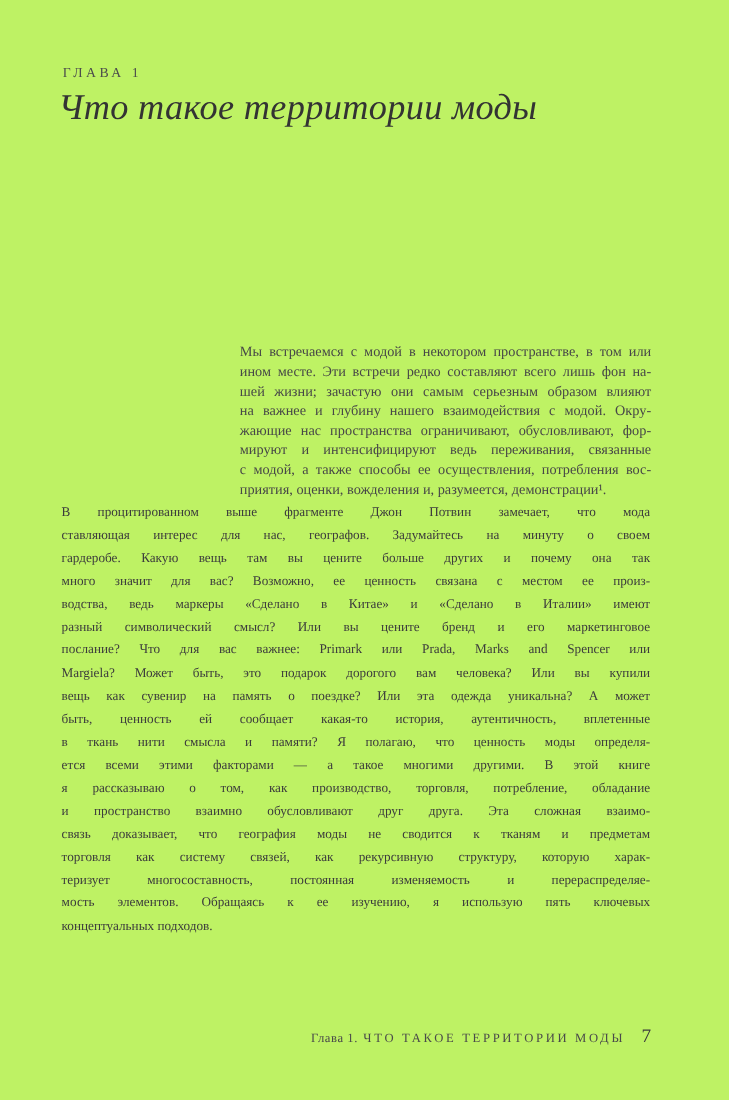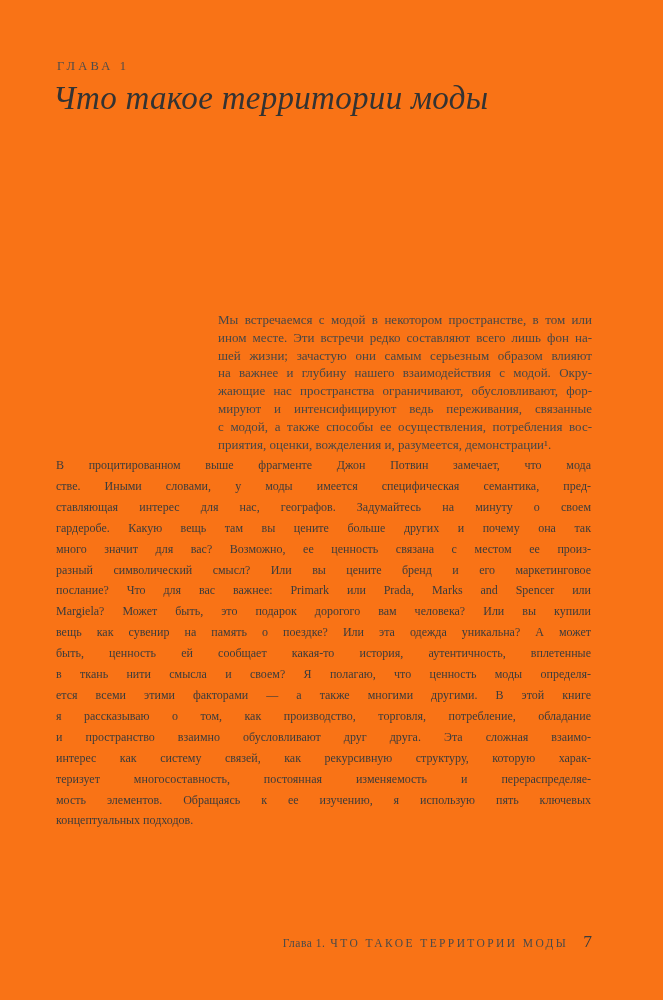--- a/index.html
+++ b/index.html
@@ -5,21 +5,21 @@
   html, body {
     margin: 0;
     padding: 0;
     background: #e9e9e9;
   }
   .page {
     position: relative;
     width: 663px;
     height: 1000px;
     margin: 0 auto;
-    background: #f97316;
+    background: #bef264;
     overflow: hidden;
     font-family: "Liberation Serif", serif;
     color: #3c3c3c;
   }
   .chapter-label {
     position: absolute;
     left: 57px;
     top: 59px;
     font-size: 12.5px;
     letter-spacing: 3.2px;
@@ -102,34 +102,35 @@
       <div class="line">шей жизни; зачастую они самым серьезным образом влияют</div>
       <div class="line">на важнее и глубину нашего взаимодействия с модой. Окру-</div>
       <div class="line">жающие нас пространства ограничивают, обусловливают, фор-</div>
       <div class="line">мируют и интенсифицируют ведь переживания, связанные</div>
       <div class="line">с модой, а также способы ее осуществления, потребления вос-</div>
       <div class="line line-last">приятия, оценки, вожделения и, разумеется, демонстрации¹.</div>
     </div>
 
   <div class="body-text">
       <div class="line">В процитированном выше фрагменте Джон Потвин замечает, что мода</div>
-      <div class="line">стве. Иными словами, у моды имеется специфическая семантика, пред-</div>
       <div class="line">ставляющая интерес для нас, географов. Задумайтесь на минуту о своем</div>
       <div class="line">гардеробе. Какую вещь там вы цените больше других и почему она так</div>
       <div class="line">много значит для вас? Возможно, ее ценность связана с местом ее произ-</div>
+      <div class="line">водства, ведь маркеры «Сделано в Китае» и «Сделано в Италии» имеют</div>
       <div class="line">разный символический смысл? Или вы цените бренд и его маркетинговое</div>
       <div class="line">послание? Что для вас важнее: Primark или Prada, Marks and Spencer или</div>
       <div class="line">Margiela? Может быть, это подарок дорогого вам человека? Или вы купили</div>
       <div class="line">вещь как сувенир на память о поездке? Или эта одежда уникальна? А может</div>
       <div class="line">быть, ценность ей сообщает какая-то история, аутентичность, вплетенные</div>
-      <div class="line">в ткань нити смысла и своем? Я полагаю, что ценность моды определя-</div>
-      <div class="line">ется всеми этими факторами — а также многими другими. В этой книге</div>
+      <div class="line">в ткань нити смысла и памяти? Я полагаю, что ценность моды определя-</div>
+      <div class="line">ется всеми этими факторами — а такое многими другими. В этой книге</div>
       <div class="line">я рассказываю о том, как производство, торговля, потребление, обладание</div>
       <div class="line">и пространство взаимно обусловливают друг друга. Эта сложная взаимо-</div>
-      <div class="line">интерес как систему связей, как рекурсивную структуру, которую харак-</div>
+      <div class="line">связь доказывает, что география моды не сводится к тканям и предметам</div>
+      <div class="line">торговля как систему связей, как рекурсивную структуру, которую харак-</div>
       <div class="line">теризует многосоставность, постоянная изменяемость и перераспределяе-</div>
       <div class="line">мость элементов. Обращаясь к ее изучению, я использую пять ключевых</div>
       <div class="line line-last">концептуальных подходов.</div>
     </div>
 
   <div class="footer">
     <span class="footer-chapter-ref">Глава 1.</span>
     <span class="footer-running-title">ЧТО ТАКОЕ ТЕРРИТОРИИ МОДЫ</span>
     <span class="footer-page-number">7</span>
   </div>

